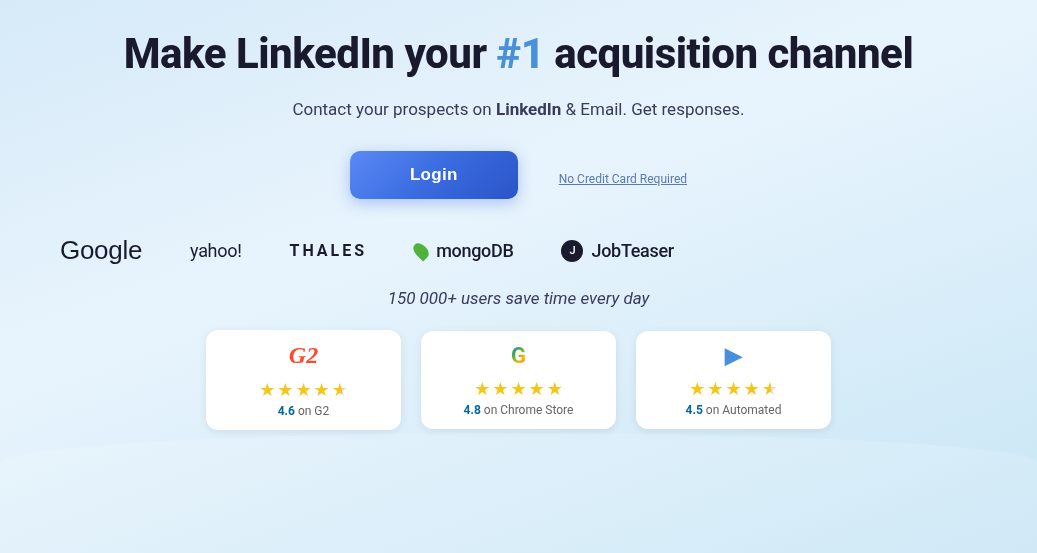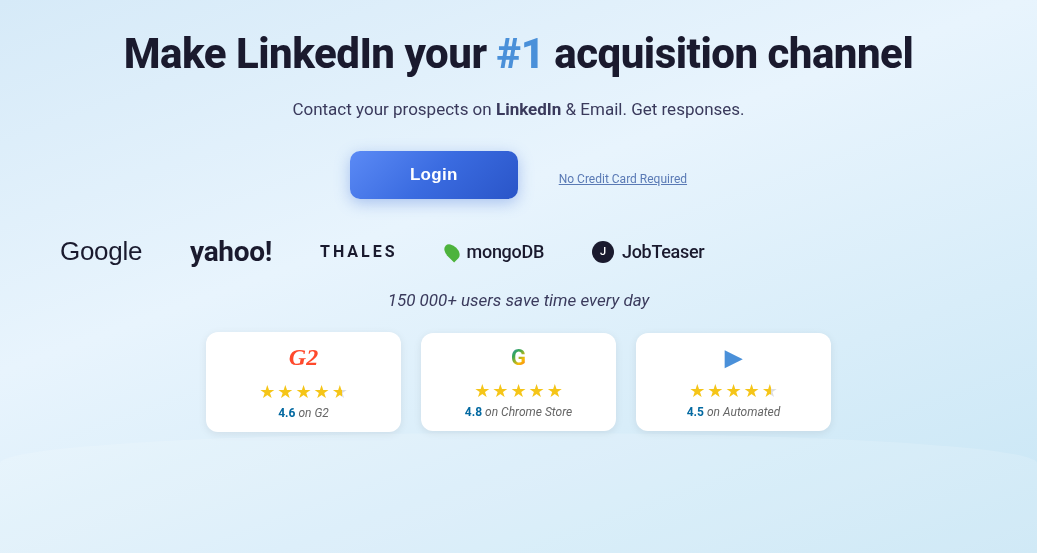--- a/index.html
+++ b/index.html
@@ -92,21 +92,21 @@
 
     .logo-item {
       font-size: 22px;
       font-weight: 700;
       color: #1a1a2e;
       letter-spacing: -0.3px;
       white-space: nowrap;
     }
 
     .logo-google { font-family: 'Arial', sans-serif; font-weight: 400; font-size: 26px; }
-    .logo-yahoo { font-weight: 700; font-size: 28px; }
+    .logo-yahoo { font-weight: 400; font-size: 18px; }
     .logo-thales { letter-spacing: 3px; font-size: 16px; font-weight: 700; }
     .logo-mongodb { display: flex; align-items: center; gap: 4px; font-size: 18px; font-weight: 500; }
     .logo-jobteaser { display: flex; align-items: center; gap: 4px; font-size: 18px; font-weight: 500; }
 
     .users-count {
       font-size: 17px;
       color: #3a3a5c;
       text-align: center;
       margin-bottom: 22px;
       font-style: italic;
@@ -170,21 +170,20 @@
       font-size: 12px;
       color: #666;
       text-align: center;
     }
     .rating-label .score {
       font-weight: 700;
       color: #0369a1;
     }
     .rating-label .platform {
       color: #666;
-      font-style: italic;
     }
   </style>
 </head>
 <body>
 
 <h1 class="main-title">
   <span>Make LinkedIn your </span><span class="accent">#1</span><span> acquisition channel</span>
 </h1>
 
 <p class="subtitle">

